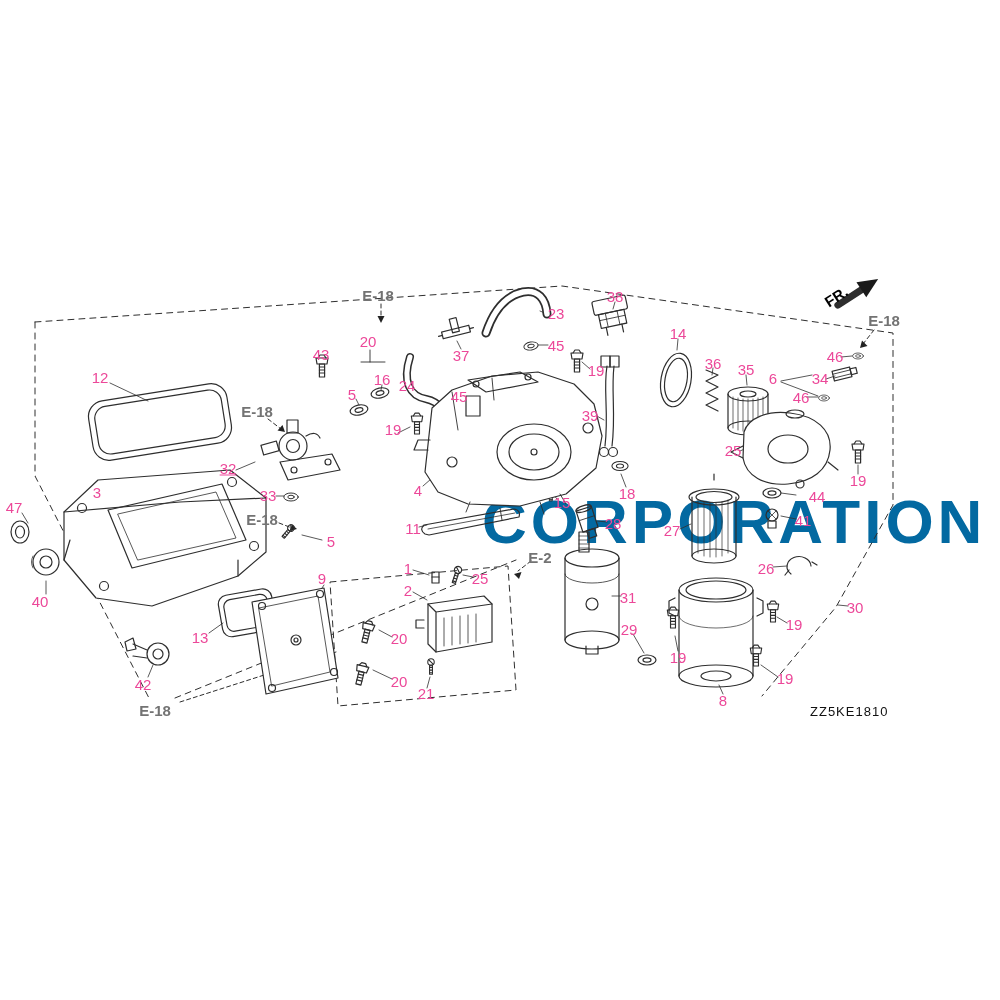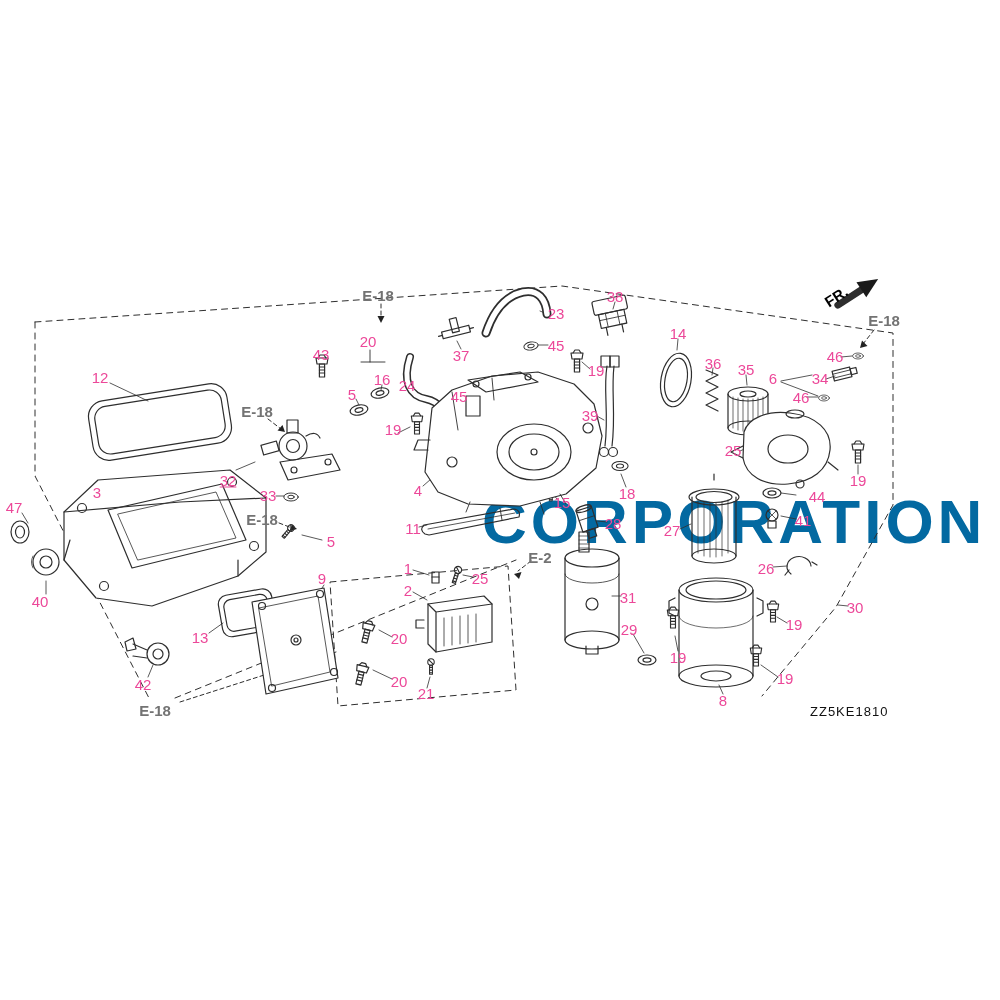--- a/index.html
+++ b/index.html
@@ -324,21 +324,21 @@
       <span class="callout" style="left: 746px; top: 369px;">35</span>
       <span class="callout" style="left: 773px; top: 378px;">6</span>
       <span class="callout" style="left: 820px; top: 378px;">34</span>
       <span class="callout" style="left: 835px; top: 356px;">46</span>
       <span class="callout" style="left: 801px; top: 397px;">46</span>
       <span class="callout" style="left: 596px; top: 370px;">19</span>
       <span class="callout" style="left: 590px; top: 415px;">39</span>
       <span class="callout" style="left: 627px; top: 493px;">18</span>
       <span class="callout" style="left: 562px; top: 502px;">15</span>
       <span class="callout" style="left: 418px; top: 490px;">4</span>
-      <span class="callout" style="left: 228px; top: 480px; text-decoration: underline;">32</span>
+      <span class="callout" style="left: 228px; top: 468px; text-decoration: underline;">32</span>
       <span class="callout" style="left: 268px; top: 495px;">33</span>
       <span class="callout" style="left: 97px; top: 492px;">3</span>
       <span class="callout" style="left: 14px; top: 507px;">47</span>
       <span class="callout" style="left: 40px; top: 601px;">40</span>
       <span class="callout" style="left: 143px; top: 684px;">42</span>
       <span class="callout" style="left: 200px; top: 637px;">13</span>
       <span class="callout" style="left: 322px; top: 578px;">9</span>
       <span class="callout" style="left: 331px; top: 541px;">5</span>
       <span class="callout" style="left: 413px; top: 528px;">11</span>
       <span class="callout" style="left: 408px; top: 568px;">1</span>

